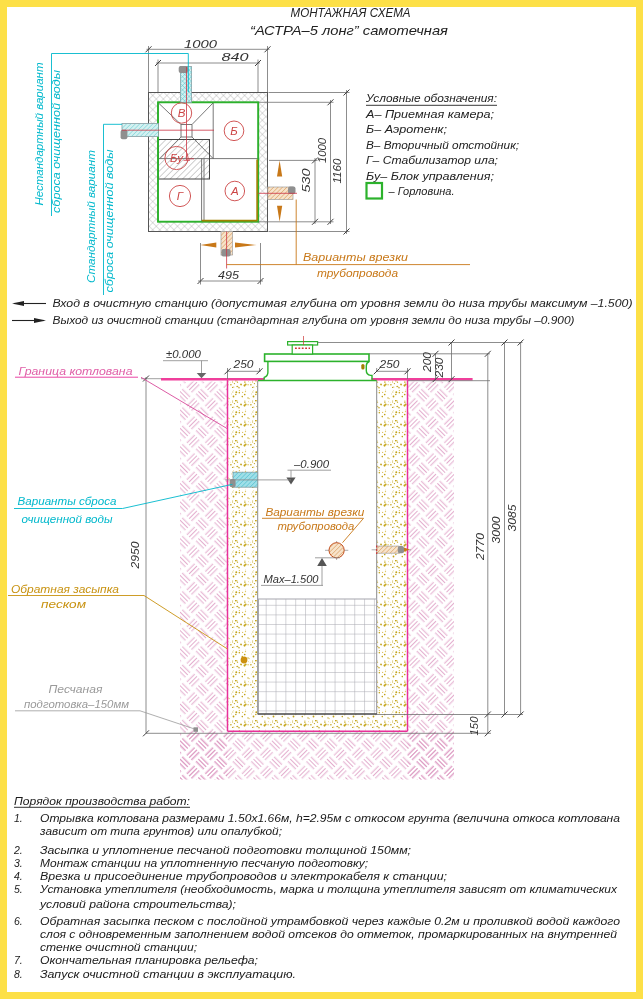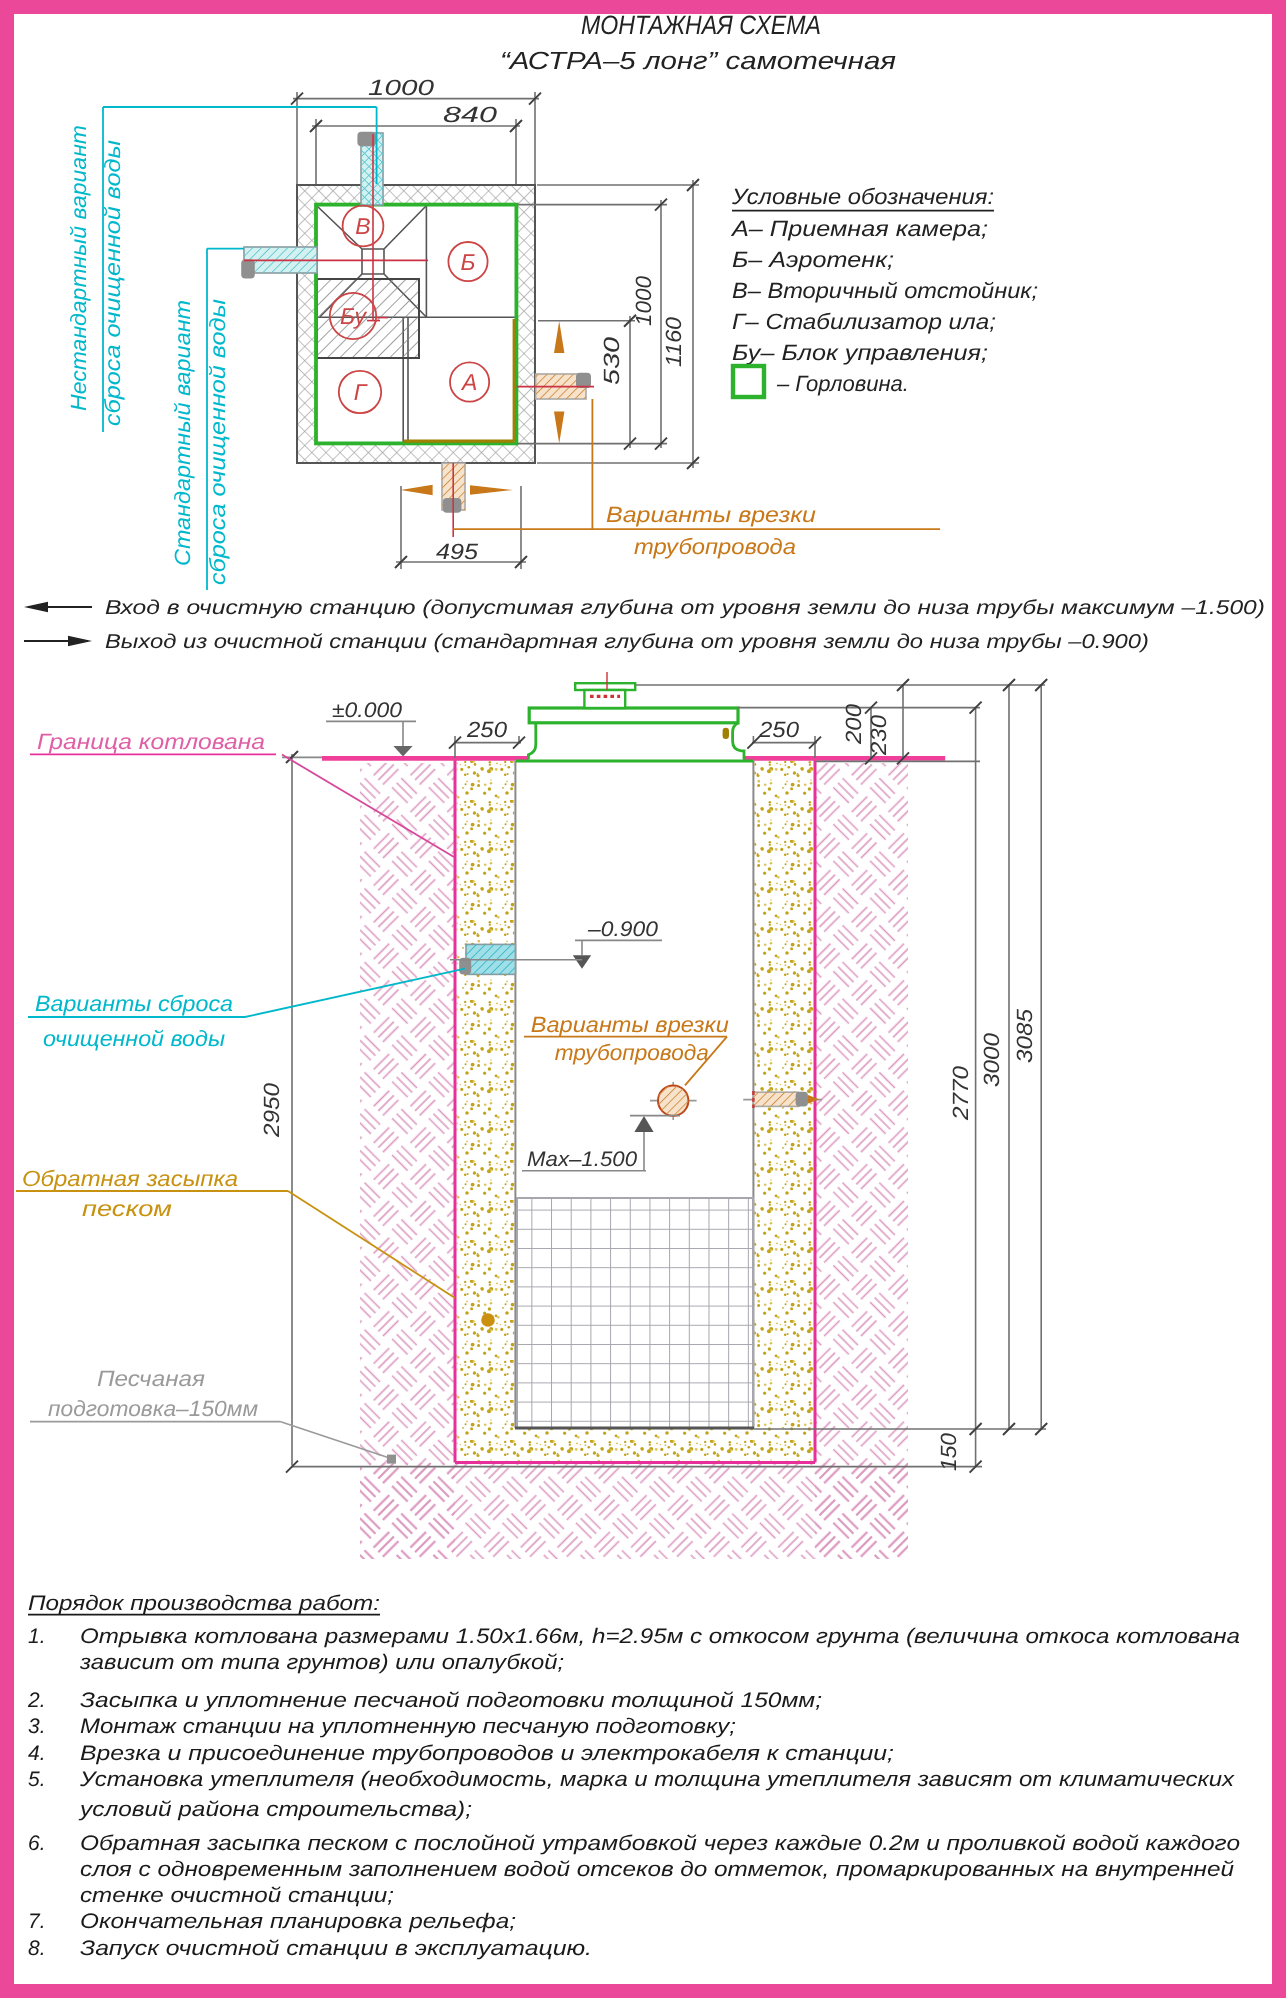--- a/index.html
+++ b/index.html
@@ -1,16 +1,16 @@
 <!DOCTYPE html>
 <html><head>
 <meta charset="utf-8">
 <style>
 html,body{margin:0;padding:0;background:#fdf3f6;}
-#page{position:relative;width:643px;height:999px;background:#ec4899;overflow:hidden;text-align:center;}
+#page{position:relative;width:643px;height:999px;background:#fde047;overflow:hidden;text-align:center;}
 #inner{position:absolute;left:7px;top:7px;width:629px;height:985px;background:#ffffff;}
 svg{position:absolute;left:0;top:0;}
 text{font-family:"Liberation Sans",sans-serif;font-style:italic;}
 </style>
 </head>
 <body>
 <div id="page">
 <div id="inner"></div>
 <svg width="643" height="999" viewBox="0 0 643 999">
 <defs>

